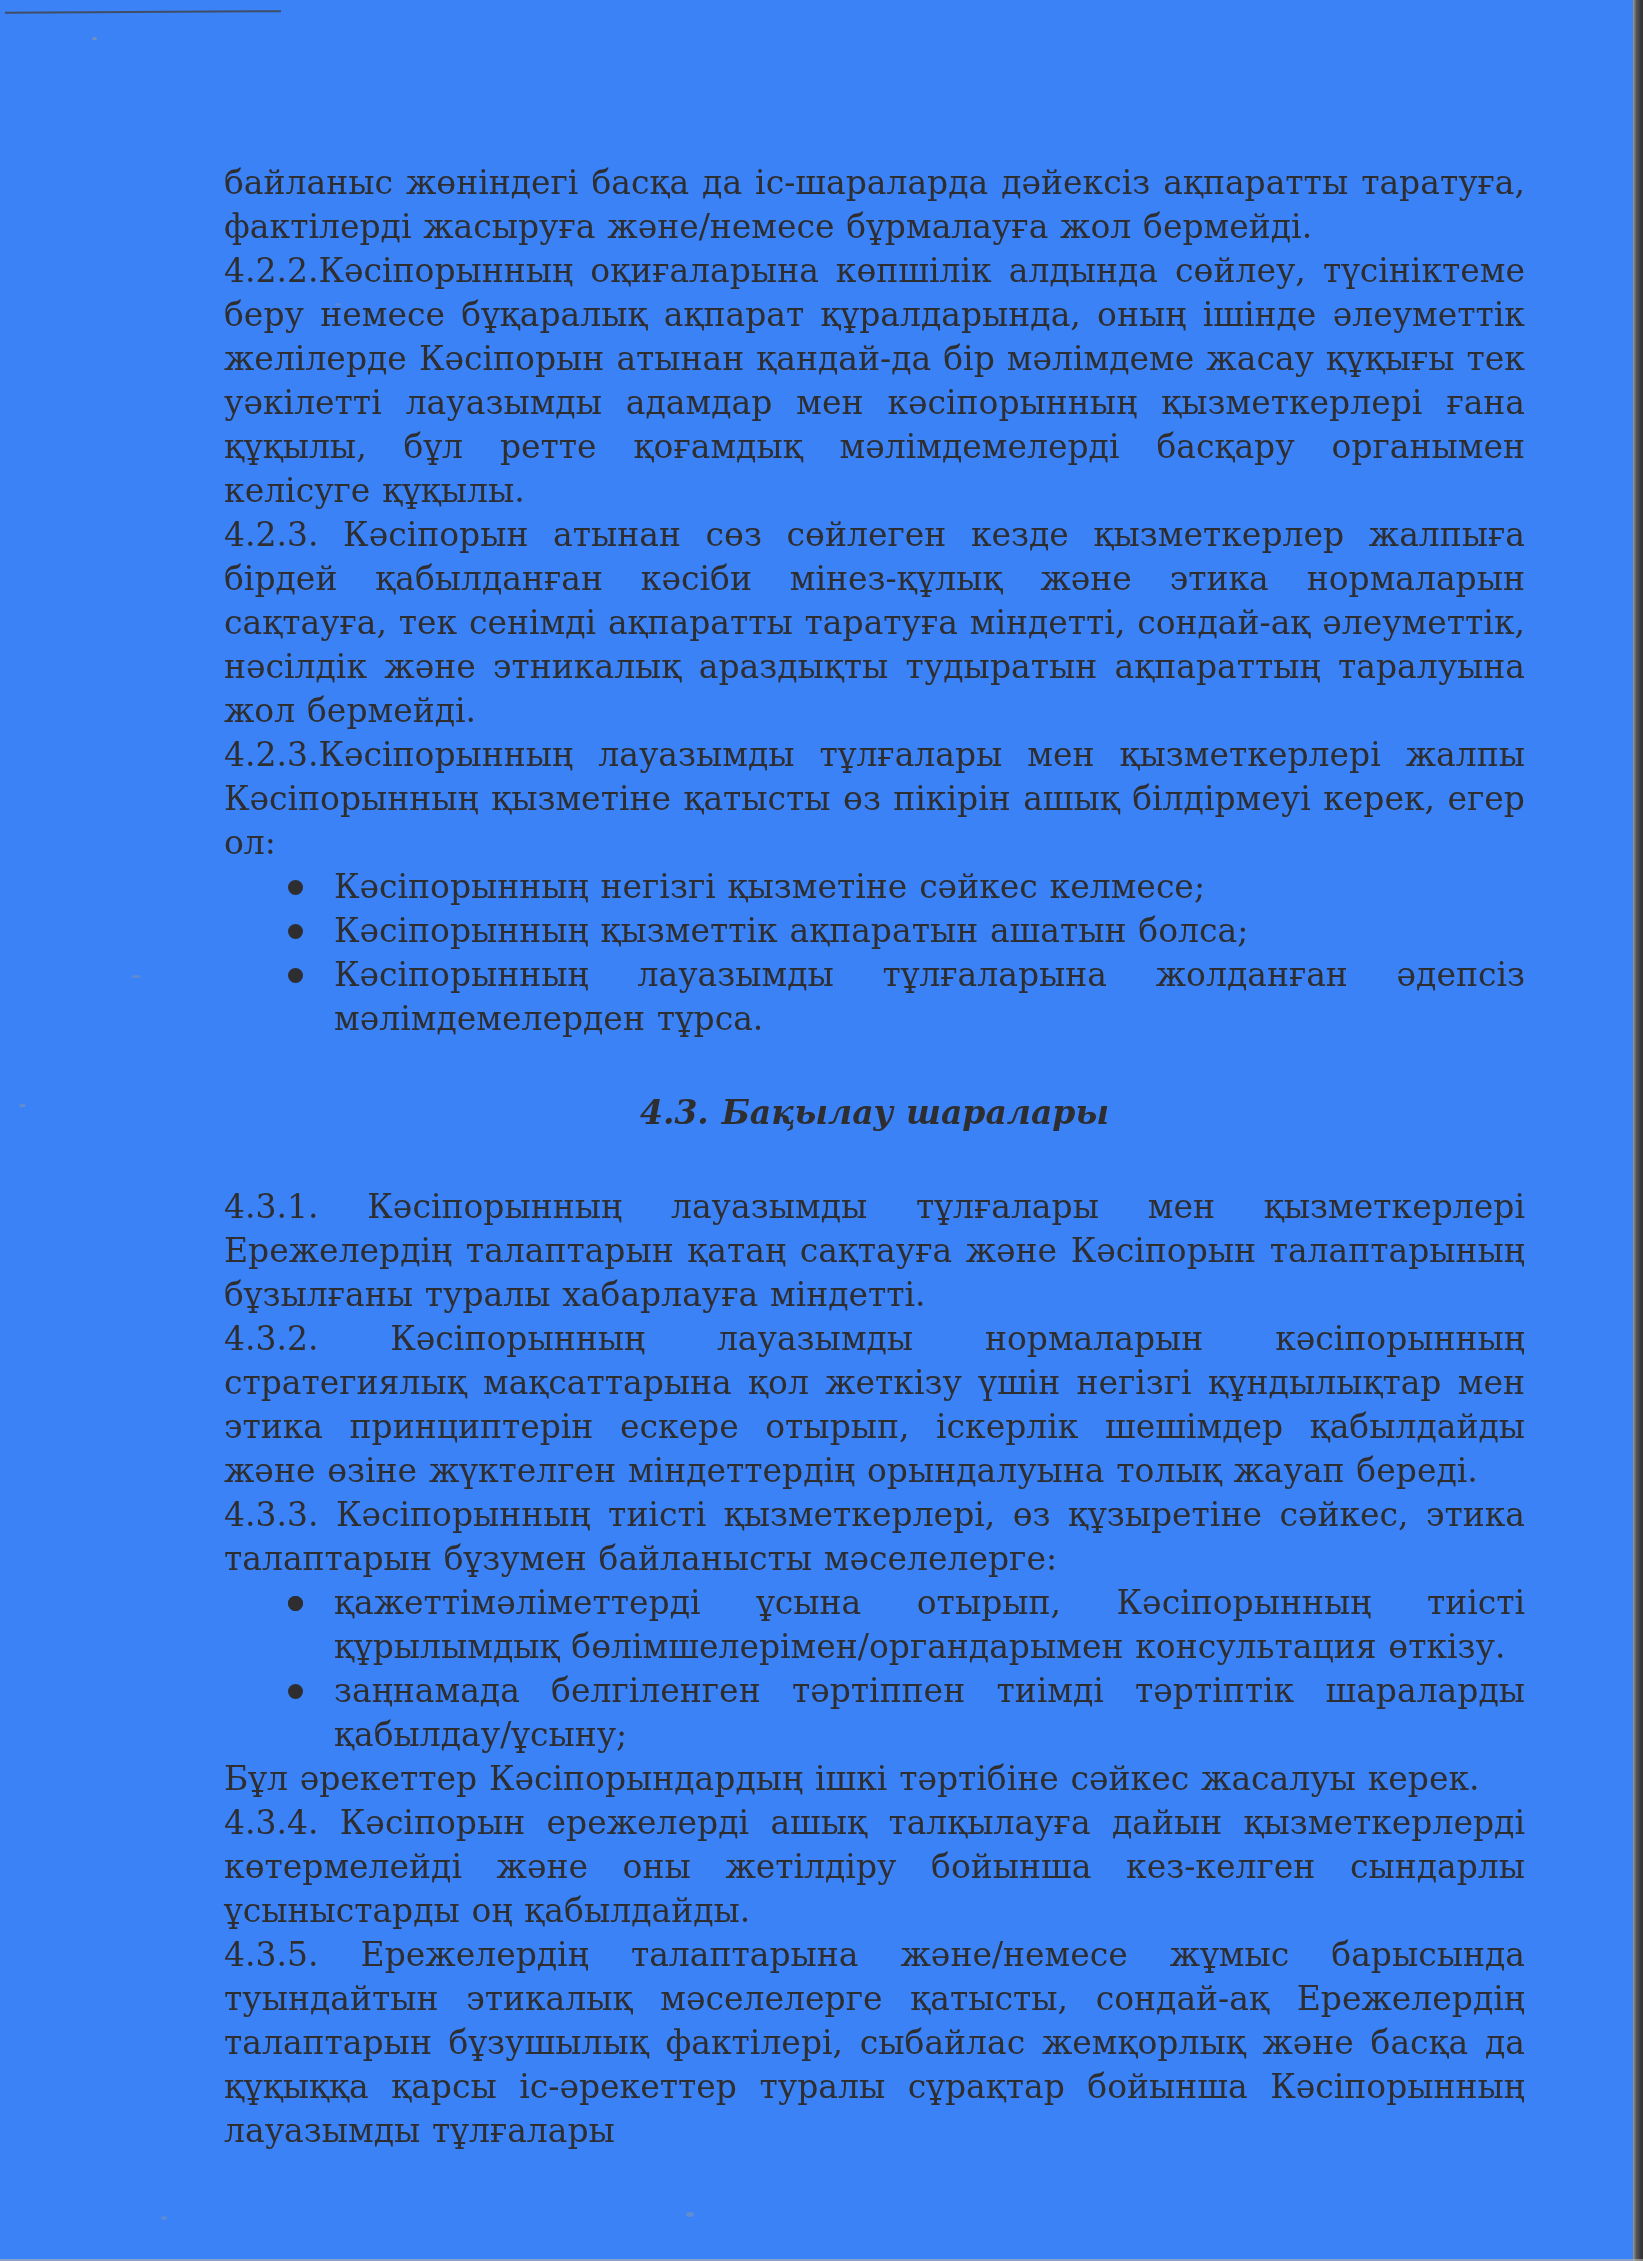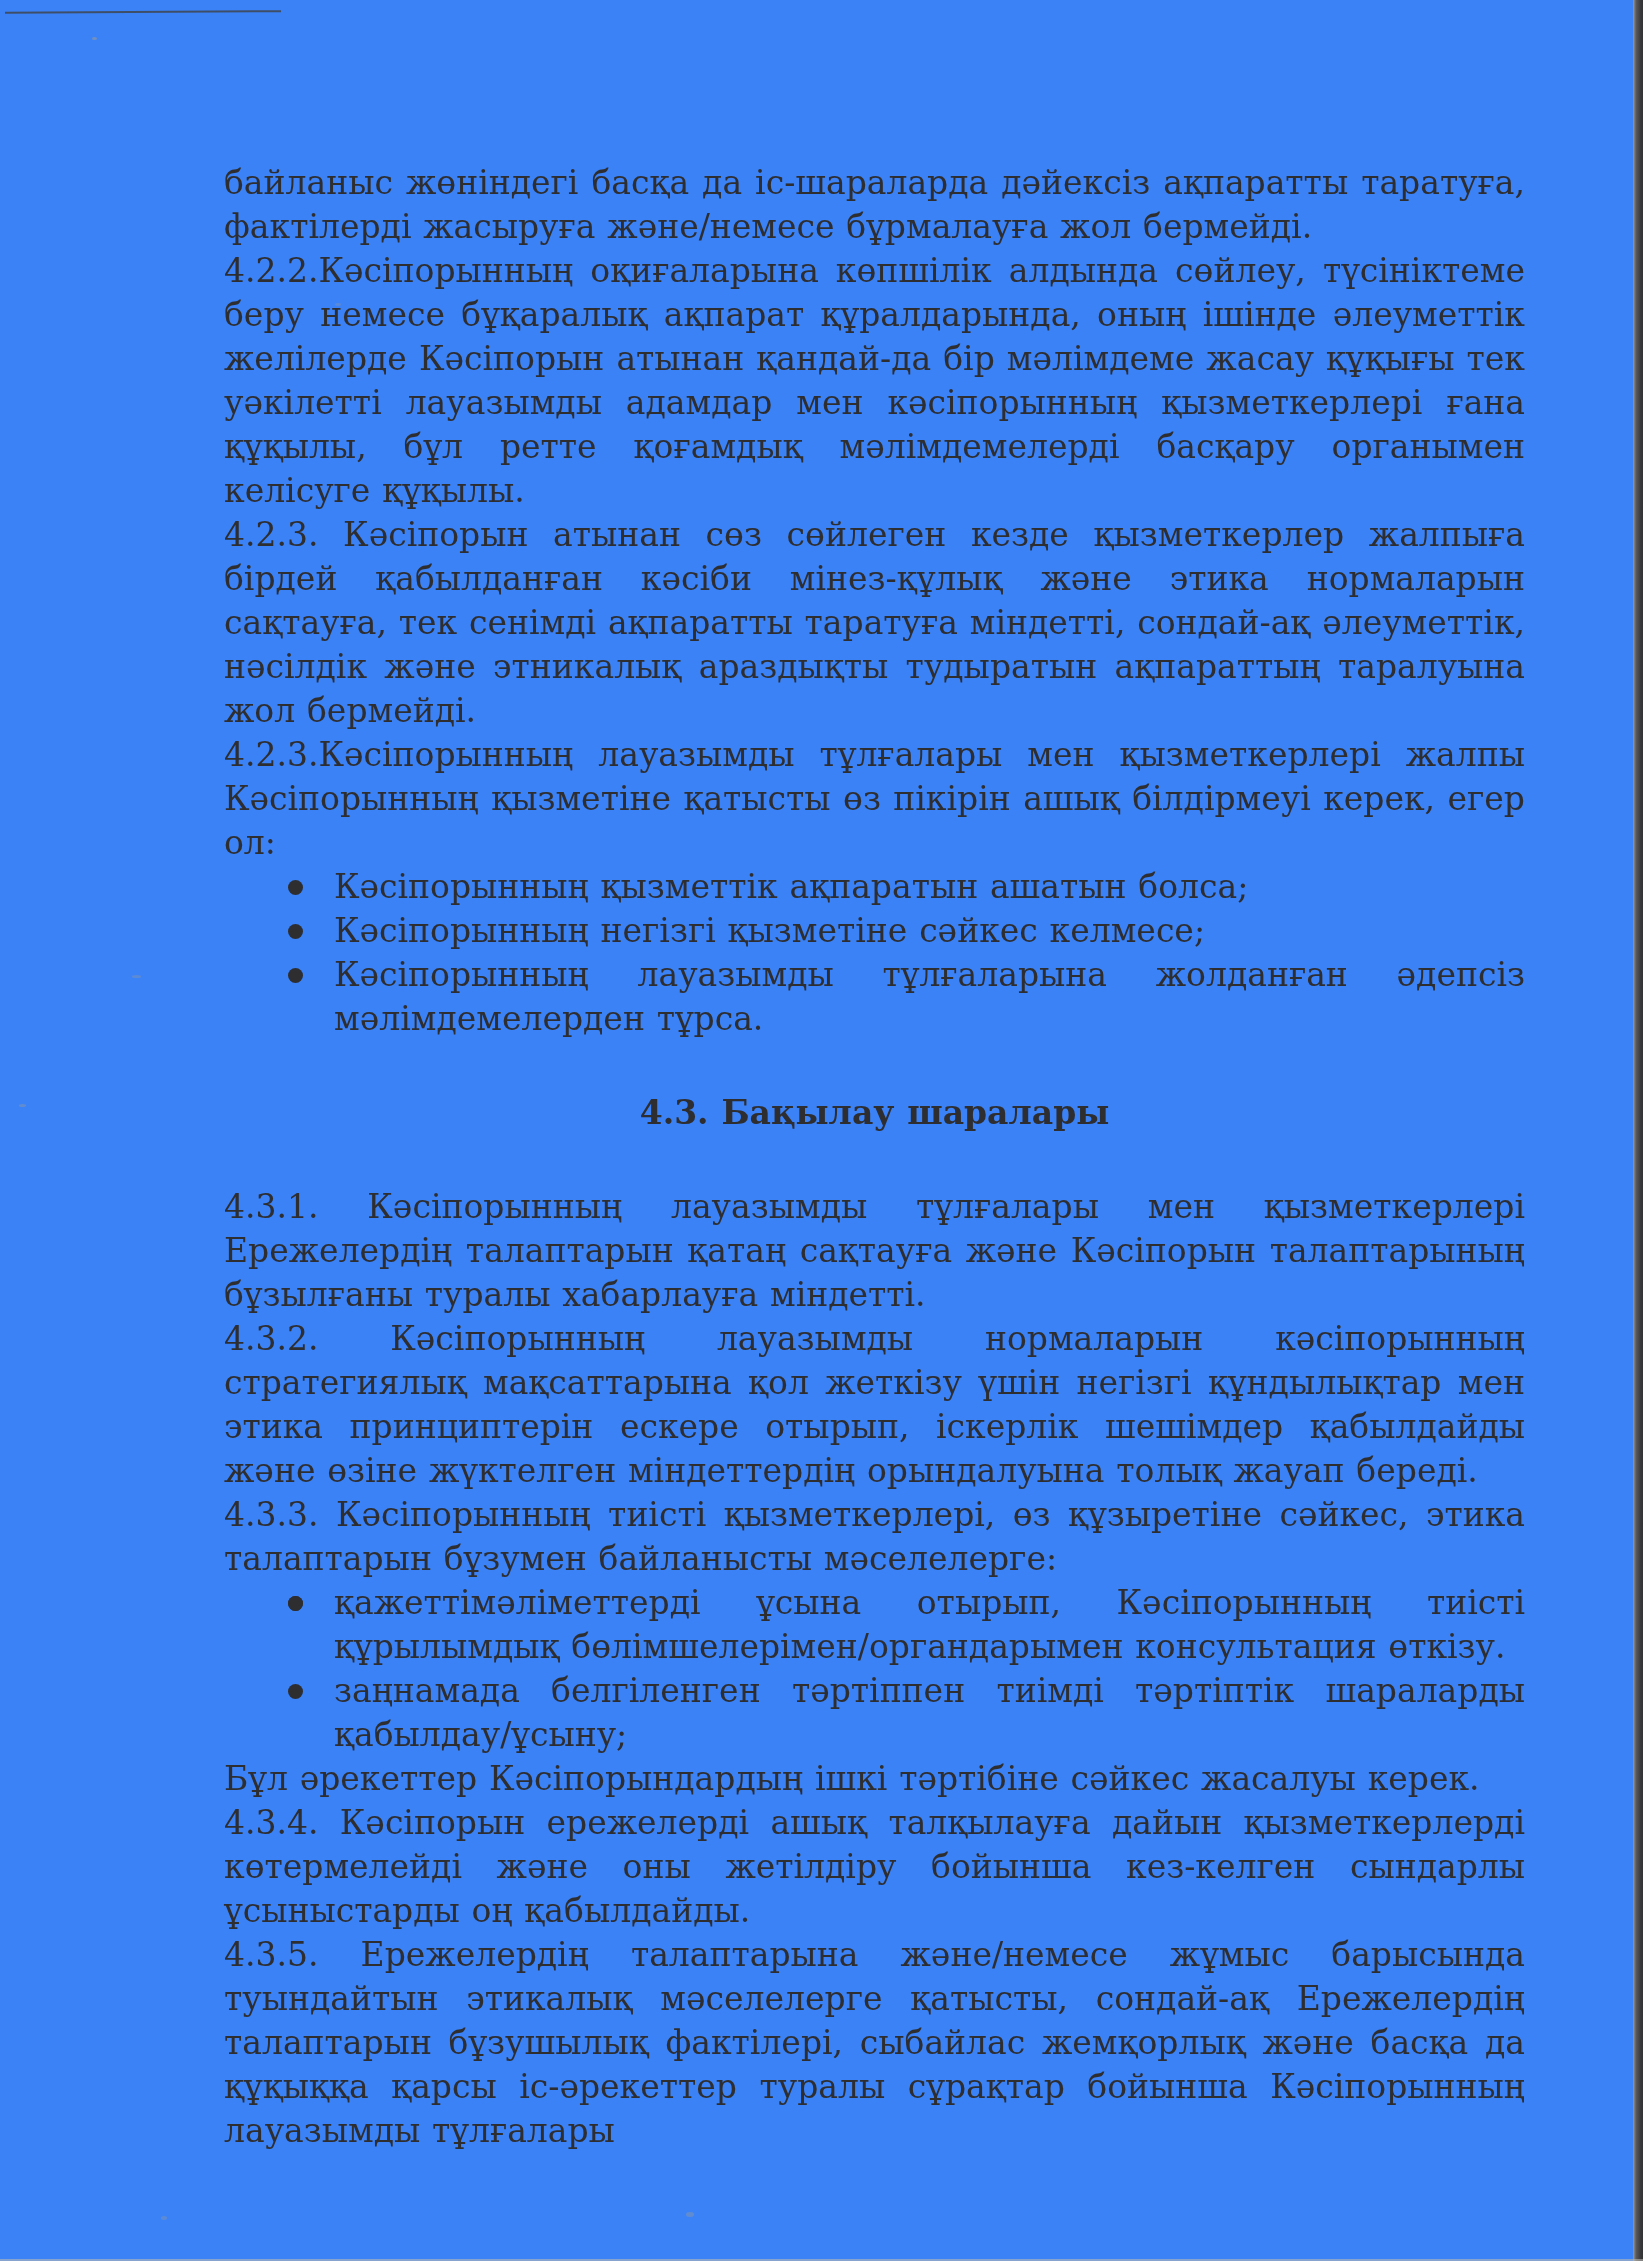--- a/index.html
+++ b/index.html
@@ -30,20 +30,21 @@
   p.block {
     margin: 0;
     padding: 0;
   }
   .clause-num {
     font-weight: normal;
   }
   .heading {
     text-align: center;
     font-weight: bold;
+    font-style: italic;
     margin: 50px 0;
   }
   .bullets { margin: 0; }
   .bullet-row {
     position: relative;
     padding-left: 110px;
     text-align: justify;
   }
   .bullet-dot {
     position: absolute;
@@ -110,22 +111,22 @@
   <div class="speck s6"></div>
   <div class="speck s7"></div>
   <div class="bottom-edge"></div>
 
   <div class="text-content">
       <p class="block"><span>байланыс жөніндегі басқа да іс-шараларда дәйексіз ақпаратты таратуға, фактілерді жасыруға және/немесе бұрмалауға жол бермейді.</span></p>
       <p class="block"><b class="clause-num">4.2.2.</b><span>Кәсіпорынның оқиғаларына көпшілік алдында сөйлеу, түсініктеме беру немесе бұқаралық ақпарат құралдарында, оның ішінде әлеуметтік желілерде Кәсіпорын атынан қандай-да бір мәлімдеме жасау құқығы тек уәкілетті лауазымды адамдар мен кәсіпорынның қызметкерлері ғана құқылы, бұл ретте қоғамдық мәлімдемелерді басқару органымен келісуге құқылы.</span></p>
       <p class="block"><b class="clause-num">4.2.3.</b><span> Кәсіпорын атынан сөз сөйлеген кезде қызметкерлер жалпыға бірдей қабылданған кәсіби мінез-құлық және этика нормаларын сақтауға, тек сенімді ақпаратты таратуға міндетті, сондай-ақ әлеуметтік, нәсілдік және этникалық араздықты тудыратын ақпараттың таралуына жол бермейді.</span></p>
       <p class="block"><b class="clause-num">4.2.3.</b><span>Кәсіпорынның лауазымды тұлғалары мен қызметкерлері жалпы Кәсіпорынның қызметіне қатысты өз пікірін ашық білдірмеуі керек, егер ол:</span></p>
       <div class="bullets">
+        <div class="bullet-row"><span class="bullet-dot"></span><span>Кәсіпорынның негізгі қызметіне сәйкес келмесе;</span></div>
         <div class="bullet-row"><span class="bullet-dot"></span><span>Кәсіпорынның қызметтік ақпаратын ашатын болса;</span></div>
-        <div class="bullet-row"><span class="bullet-dot"></span><span>Кәсіпорынның негізгі қызметіне сәйкес келмесе;</span></div>
         <div class="bullet-row"><span class="bullet-dot"></span><span>Кәсіпорынның лауазымды тұлғаларына жолданған әдепсіз мәлімдемелерден тұрса.</span></div>
       </div>
       <div class="heading">4.3. Бақылау шаралары</div>
       <p class="block"><b class="clause-num">4.3.1.</b><span> Кәсіпорынның лауазымды тұлғалары мен қызметкерлері Ережелердің талаптарын қатаң сақтауға және Кәсіпорын талаптарының бұзылғаны туралы хабарлауға міндетті.</span></p>
       <p class="block"><b class="clause-num">4.3.2.</b><span> Кәсіпорынның лауазымды нормаларын кәсіпорынның стратегиялық мақсаттарына қол жеткізу үшін негізгі құндылықтар мен этика принциптерін ескере отырып, іскерлік шешімдер қабылдайды және өзіне жүктелген міндеттердің орындалуына толық жауап береді.</span></p>
       <p class="block"><b class="clause-num">4.3.3.</b><span> Кәсіпорынның тиісті қызметкерлері, өз құзыретіне сәйкес, этика талаптарын бұзумен байланысты мәселелерге:</span></p>
       <div class="bullets">
         <div class="bullet-row"><span class="bullet-dot"></span></div>
         <div class="bullet-row"><span class="bullet-dot"></span><span>қажеттімәліметтерді ұсына отырып, Кәсіпорынның тиісті құрылымдық бөлімшелерімен/органдарымен консультация өткізу.</span></div>
         <div class="bullet-row"><span class="bullet-dot"></span><span>заңнамада белгіленген тәртіппен тиімді тәртіптік шараларды қабылдау/ұсыну;</span></div>

